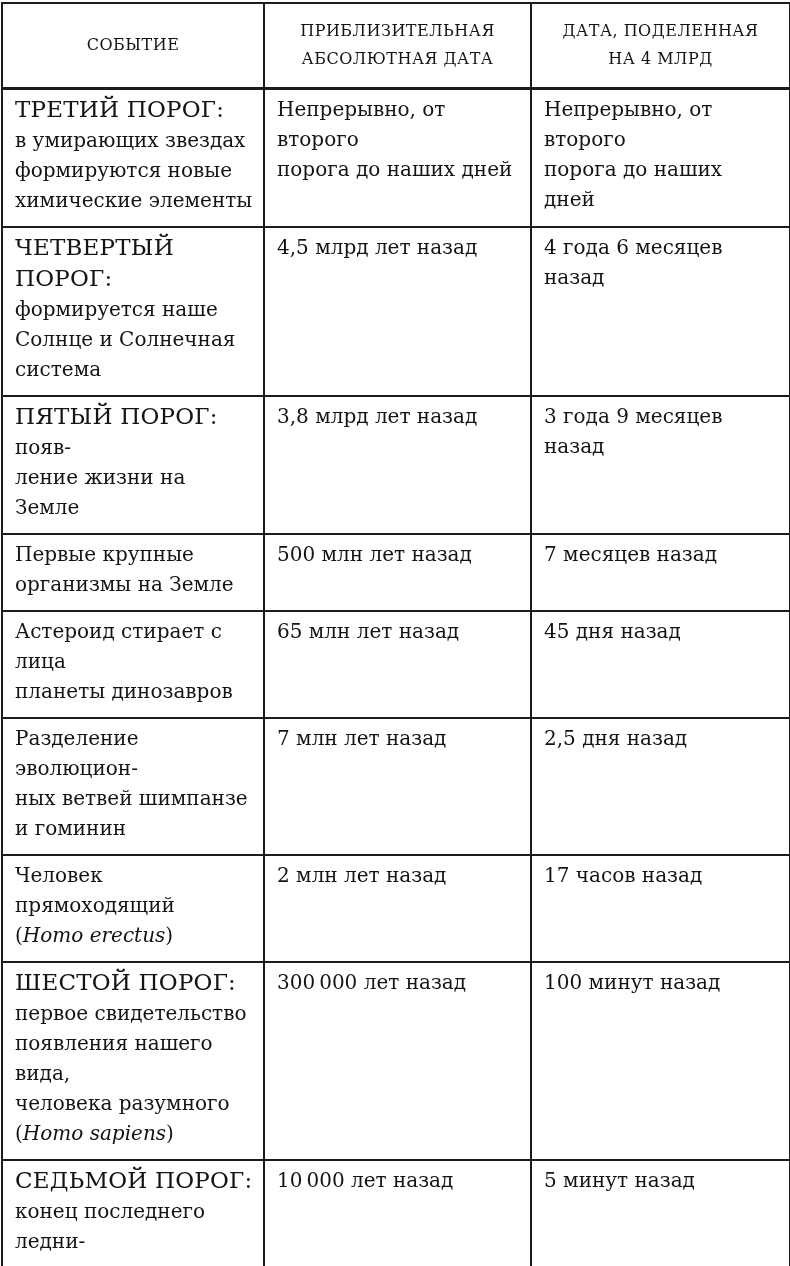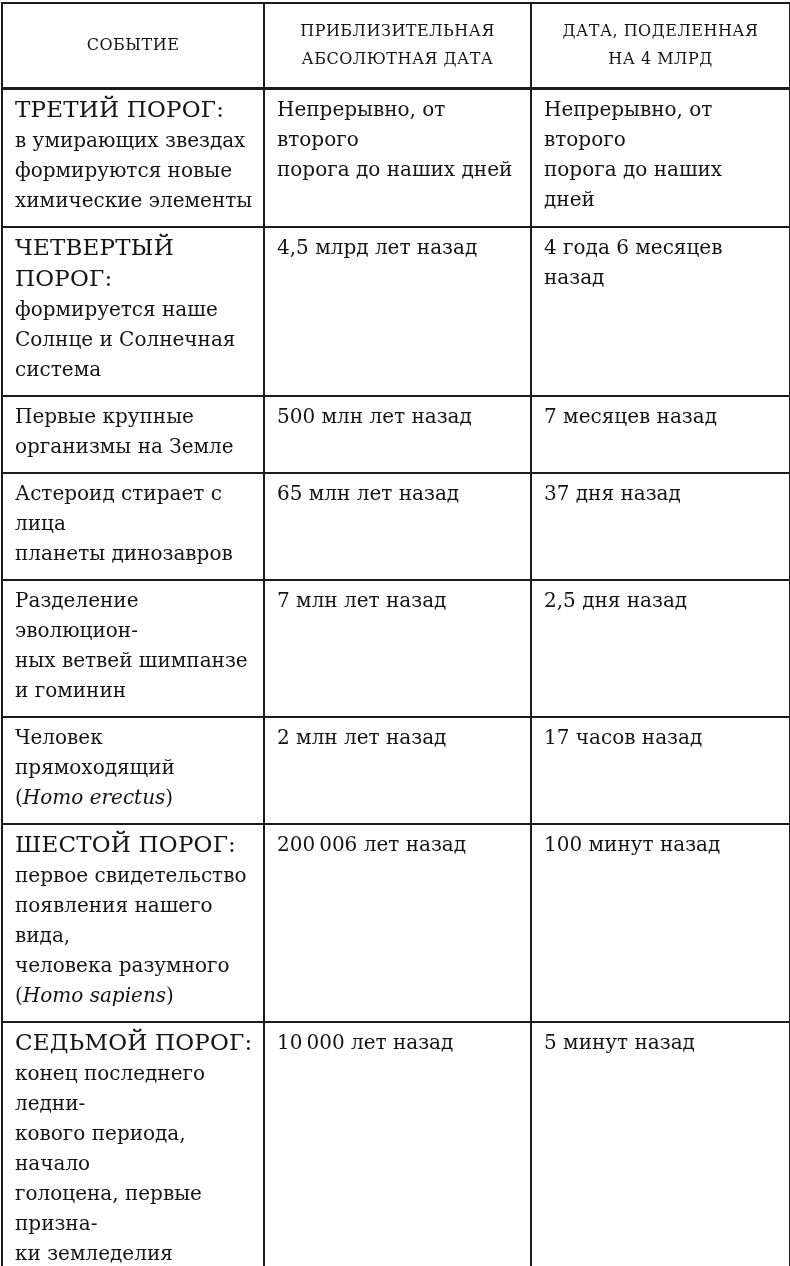--- a/index.html
+++ b/index.html
@@ -100,51 +100,57 @@
     </tr>
     <tr>
       <td><span class="seg-caps">ЧЕТВЕРТЫЙ ПОРОГ:</span><span>
 формируется наше
 Солнце и Солнечная
 система</span></td>
       <td>4,5 млрд лет назад</td>
       <td>4 года 6 месяцев назад</td>
     </tr>
     <tr>
+      <td><span class="seg-caps">ПЯТЫЙ ПОРОГ:</span><span> появ-
+ление жизни на Земле</span></td>
+      <td>3,8 млрд лет назад</td>
+      <td>3 года 9 месяцев назад</td>
+    </tr>
+    <tr>
       <td><span>Первые крупные
 организмы на Земле</span></td>
       <td>500 млн лет назад</td>
       <td>7 месяцев назад</td>
     </tr>
     <tr>
       <td><span>Астероид стирает с лица
 планеты динозавров</span></td>
       <td>65 млн лет назад</td>
-      <td>37 дня назад</td>
+      <td>45 дня назад</td>
     </tr>
     <tr>
       <td><span>Разделение эволюцион-
 ных ветвей шимпанзе
 и гоминин</span></td>
       <td>7 млн лет назад</td>
       <td>2,5 дня назад</td>
     </tr>
     <tr>
       <td><span>Человек прямоходящий
 (</span><span class="seg-italic">Homo erectus</span><span>)</span></td>
       <td>2 млн лет назад</td>
       <td>17 часов назад</td>
     </tr>
     <tr>
       <td><span class="seg-caps">ШЕСТОЙ ПОРОГ:</span><span>
 первое свидетельство
 появления нашего вида,
 человека разумного
 (</span><span class="seg-italic">Homo sapiens</span><span>)</span></td>
-      <td>200 006 лет назад</td>
+      <td>300 000 лет назад</td>
       <td>100 минут назад</td>
     </tr>
     <tr>
       <td><span class="seg-caps">СЕДЬМОЙ ПОРОГ:</span><span>
 конец последнего ледни-
 кового периода, начало
 голоцена, первые призна-
 ки земледелия</span></td>
       <td>10 000 лет назад</td>
       <td>5 минут назад</td>

